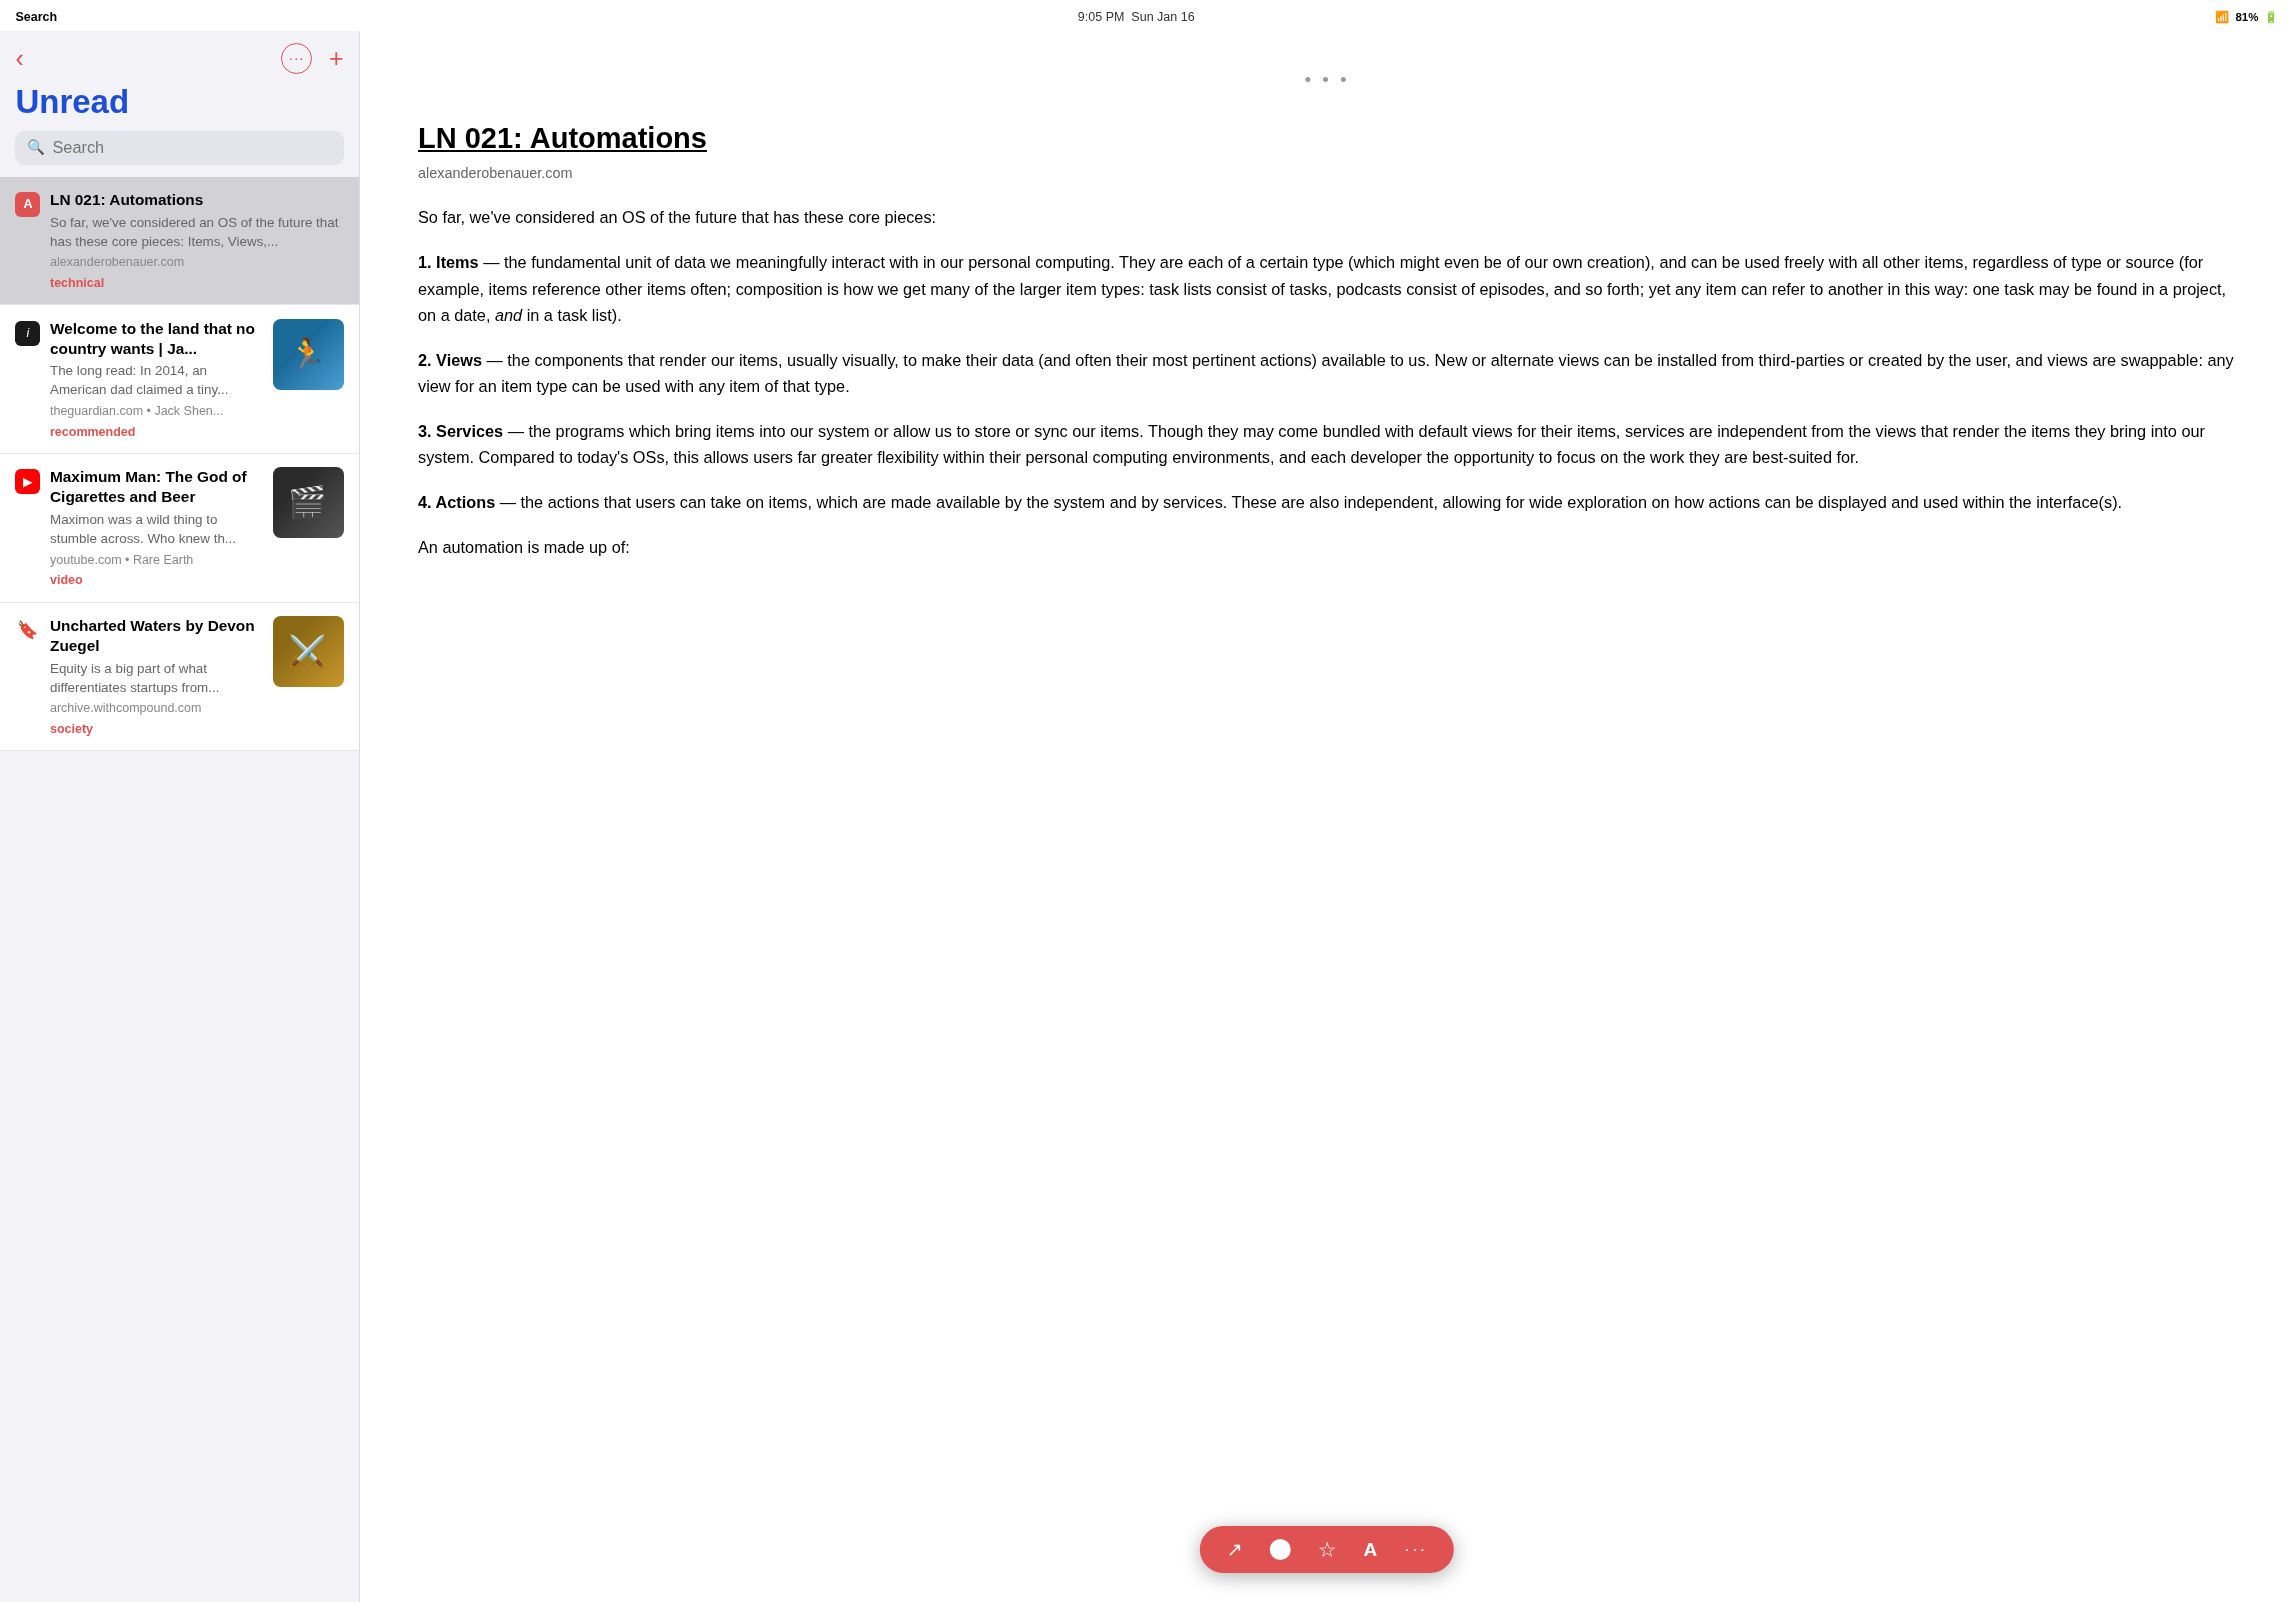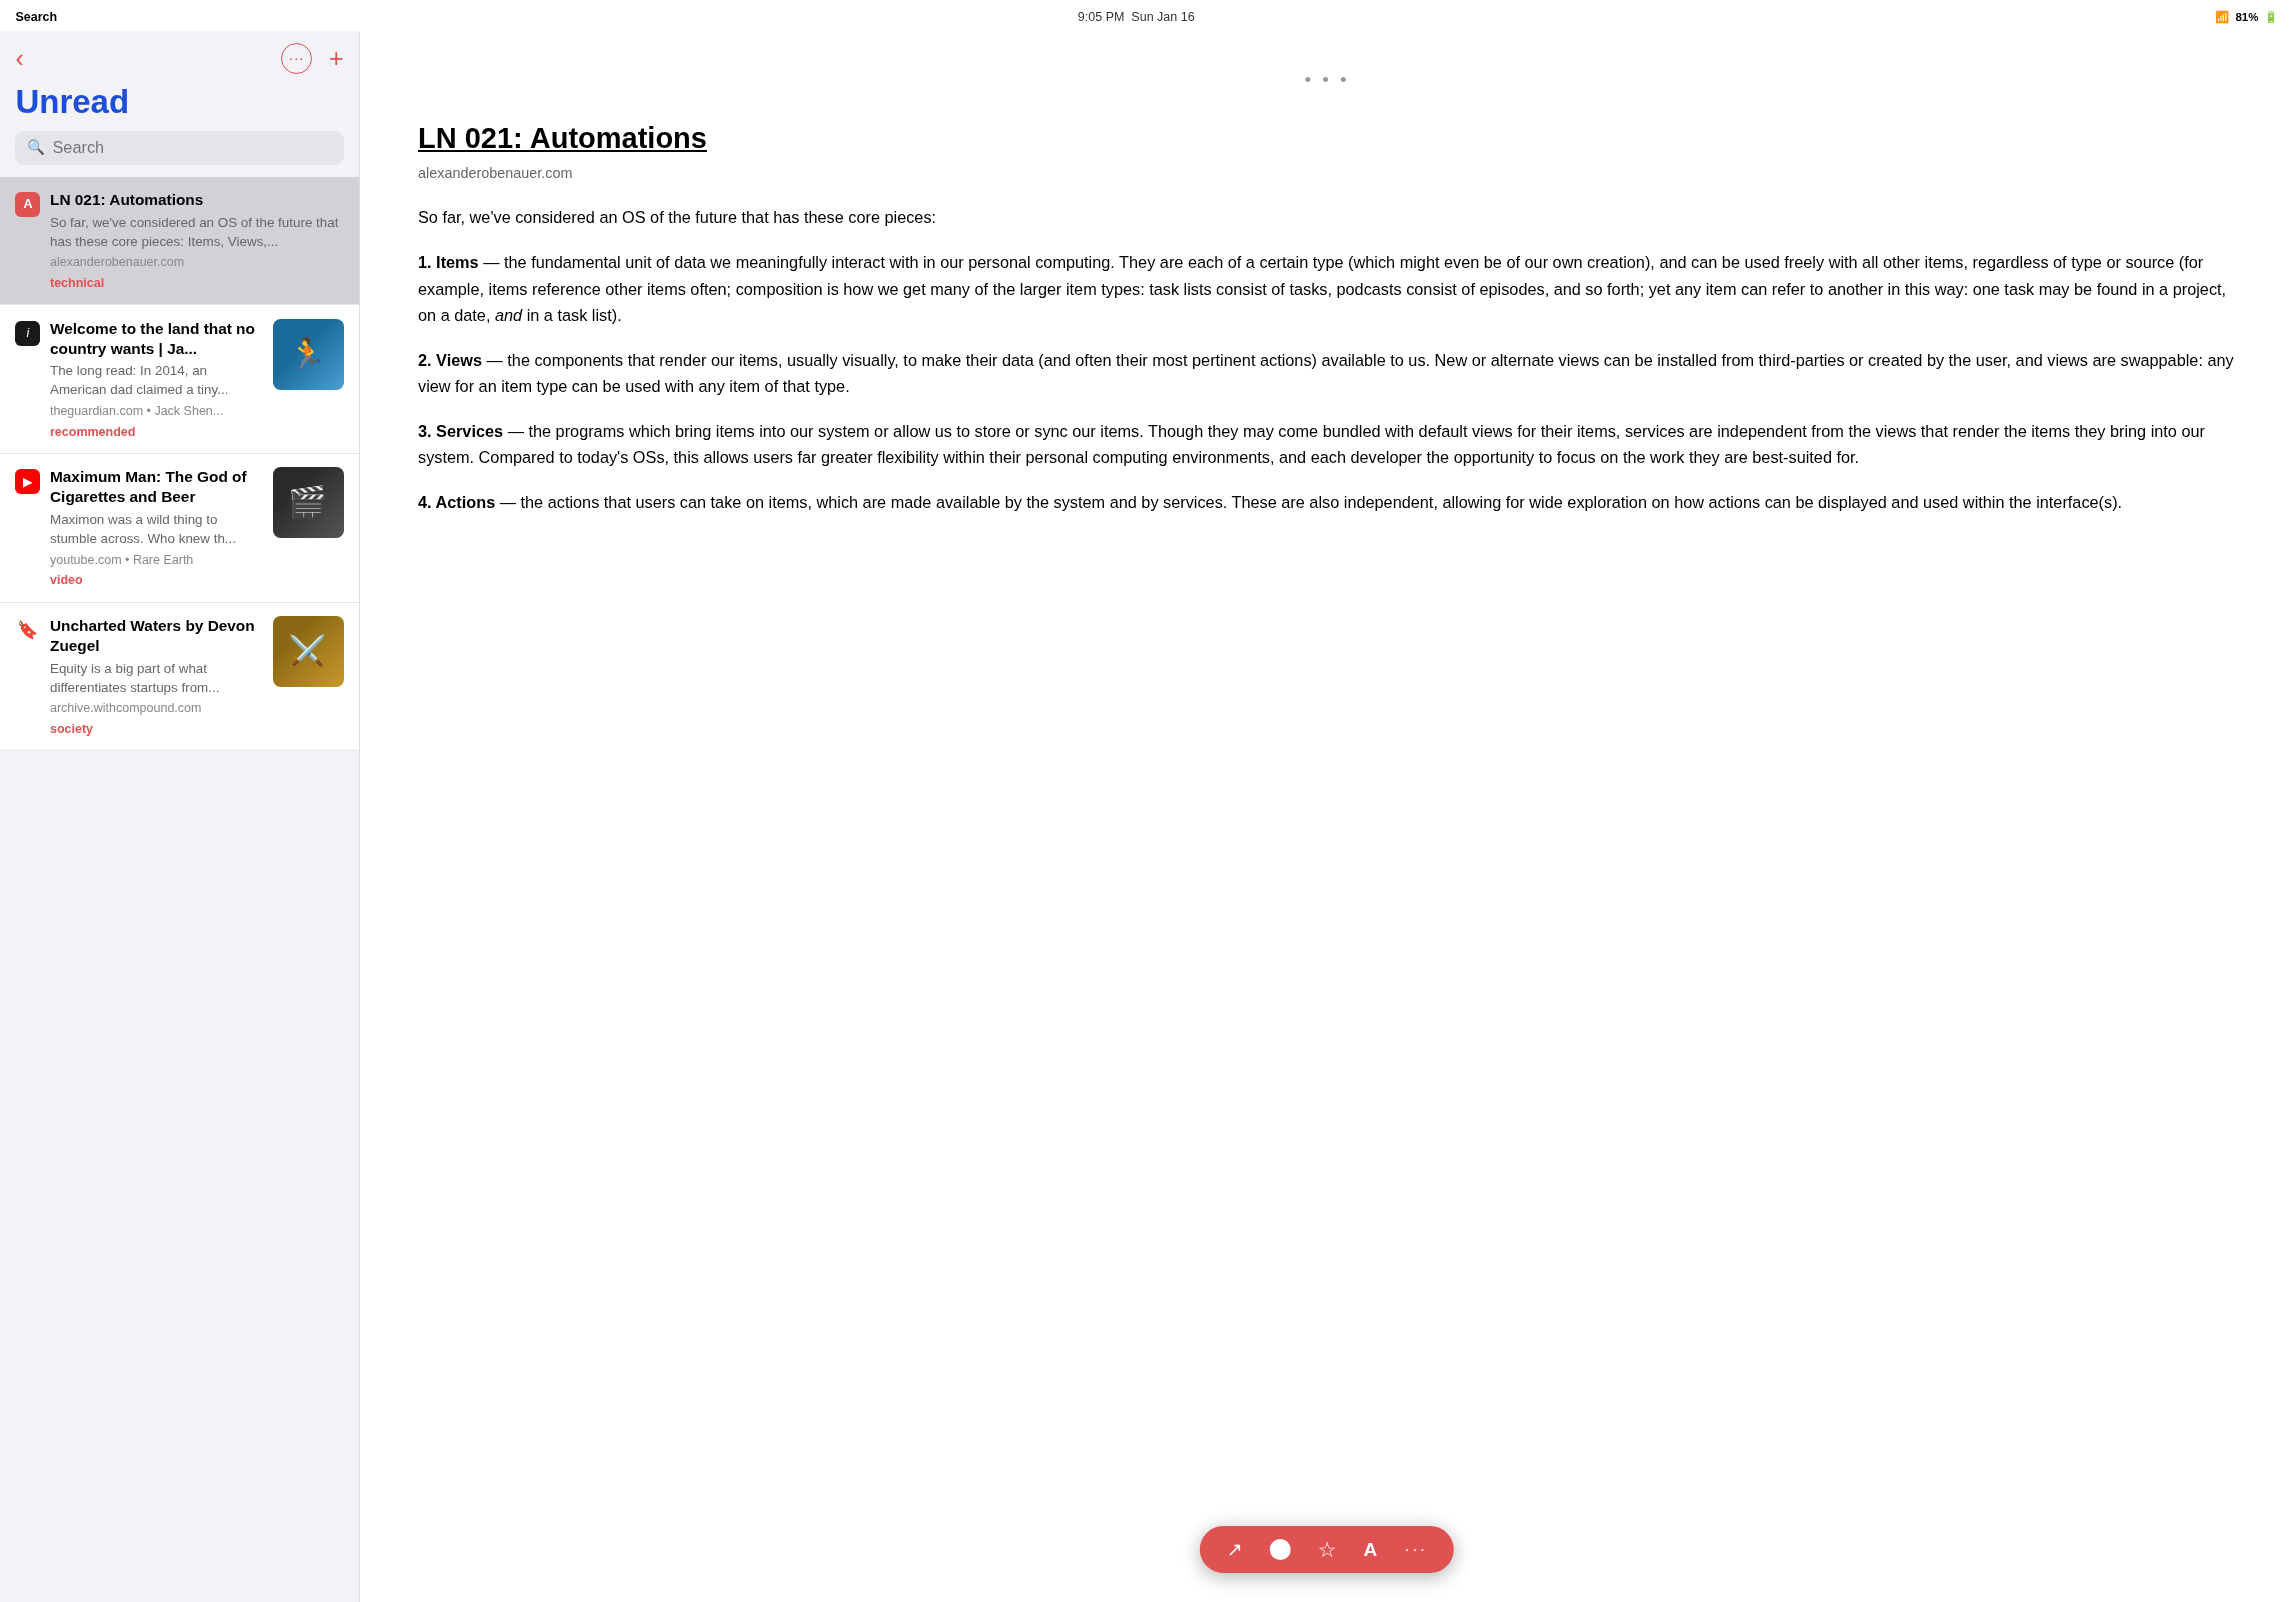--- a/index.html
+++ b/index.html
@@ -400,20 +400,23 @@
 
       <p>
         <span class="bold">3. Services</span> — the programs which bring items into our system or allow us to store or sync our items. Though they may come bundled with default views for their items, services are independent from the views that render the items they bring into our system. Compared to today's OSs, this allows users far greater flexibility within their personal computing environments, and each developer the opportunity to focus on the work they are best-suited for.
       </p>
 
       <p>
         <span class="bold">4. Actions</span> — the actions that users can take on items, which are made available by the system and by services. These are also independent, allowing for wide exploration on how actions can be displayed and used within the interface(s).
       </p>
 
 
+      <p>
+        An automation is made up of:
+      </p>
 
 
     </div>
 
     <div class="floating-toolbar">
       <span class="toolbar-btn" style="font-size:19px;">↗</span>
       <span class="toolbar-btn">
         <span class="icon-circle"></span>
       </span>
       <span class="toolbar-btn" style="font-size:21px;">☆</span>

